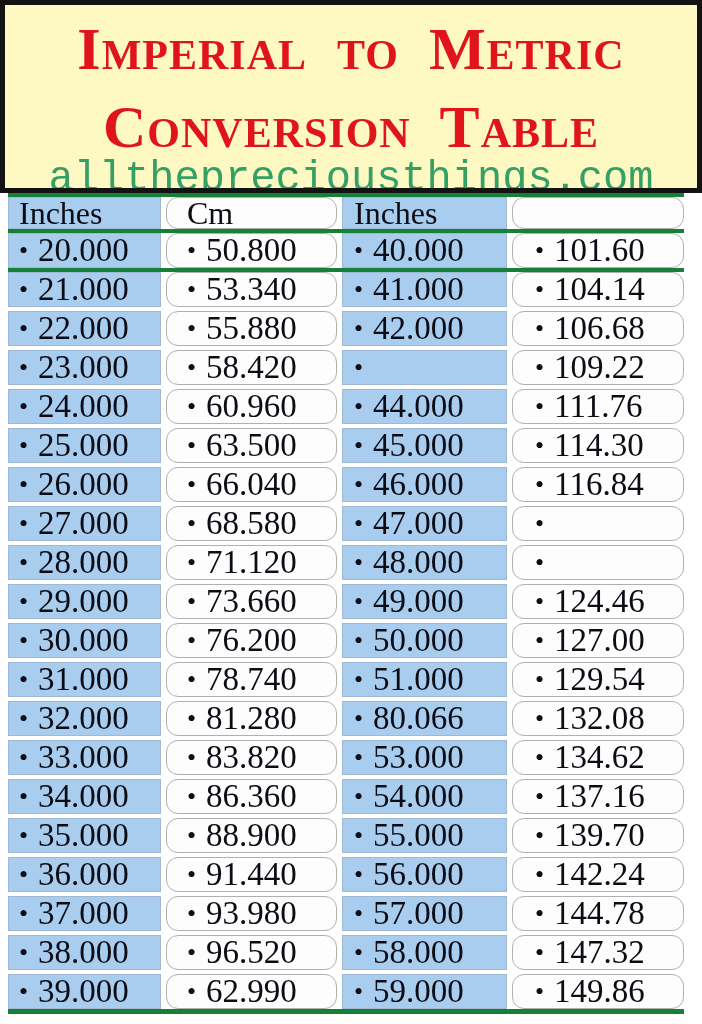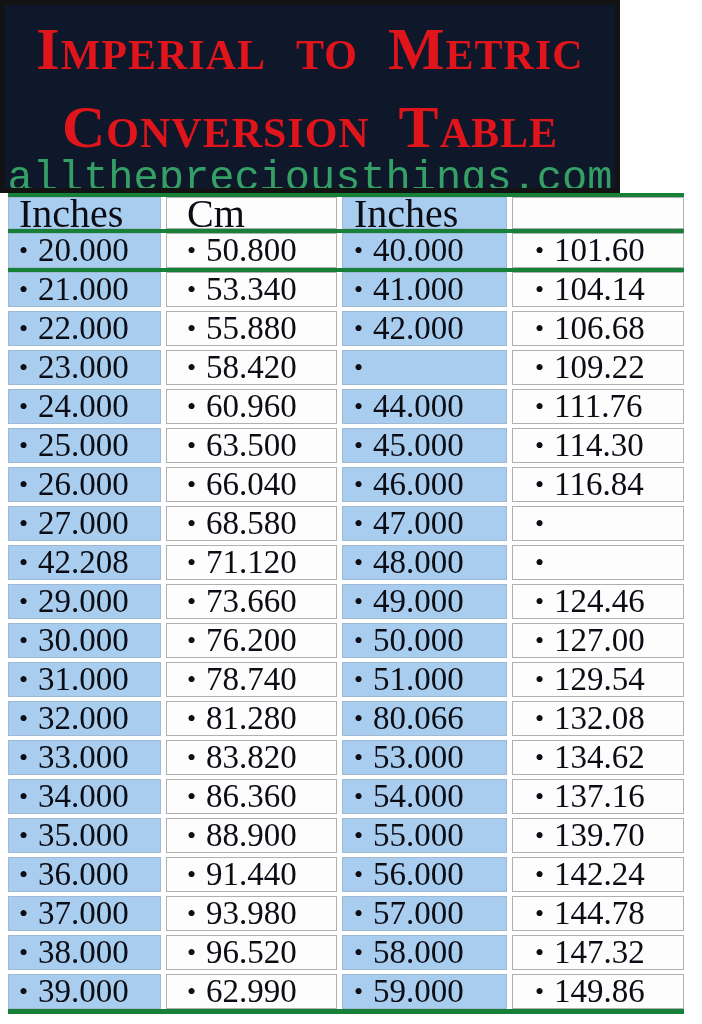--- a/index.html
+++ b/index.html
@@ -7,24 +7,24 @@
     padding: 0;
     background: #ffffff;
     width: 702px;
     height: 1024px;
     overflow: hidden;
     font-family: "Liberation Serif", serif;
   }
   
   .header-box {
     box-sizing: border-box;
-    width: 620px;
+    width: 702px;
     height: 193px;
     border: 5px solid #131313;
-    background: #0f172a;
+    background: #fef9c3;
     text-align: center;
     overflow: hidden;
   }
   .title-line {
     font-family: "Liberation Serif", serif;
     font-weight: bold;
     font-variant-caps: small-caps;
     font-size: 60px;
     line-height: 58px;
     color: #e0151c;
@@ -63,26 +63,26 @@
     box-sizing: border-box;
     border: 1px solid #b0b0b0;
     display: flex;
     align-items: center;
     font-size: 33px;
     color: #0c0c14;
     white-space: nowrap;
     overflow: hidden;
   }
   .cell.blue { background: #a8cdef; border-color: #9fb9d4; }
-  .cell.white { background: #fdfdfd; }
+  .cell.white { background: #fdfdfd; border-radius: 12px; }
   .c0 { width: 153px; padding-left: 10px; }
   .c1 { width: 171px; padding-left: 20px; }
   .c2 { width: 165px; padding-left: 11px; }
   .c3 { width: 172px; padding-left: 22px; }
-  .header-row .cell { font-size: 40px; }
+  .header-row .cell { font-size: 32px; }
   .bullet {
     font-size: 26px;
     margin-right: 10px;
     line-height: 1;
   }
 </style>
 </head>
 <body>
 
 <div class="header-box">
@@ -243,21 +243,21 @@
           <span class="bullet">•</span>
           <span>47.000</span>
         </div>
         <div class="cell c3 white">
           <span class="bullet">•</span>
         </div>
       </div>
       <div class="t-row">
         <div class="cell c0 blue">
           <span class="bullet">•</span>
-          <span>42.208</span>
+          <span>28.000</span>
         </div>
         <div class="cell c1 white">
           <span class="bullet">•</span>
           <span>71.120</span>
         </div>
         <div class="cell c2 blue">
           <span class="bullet">•</span>
           <span>48.000</span>
         </div>
         <div class="cell c3 white">

